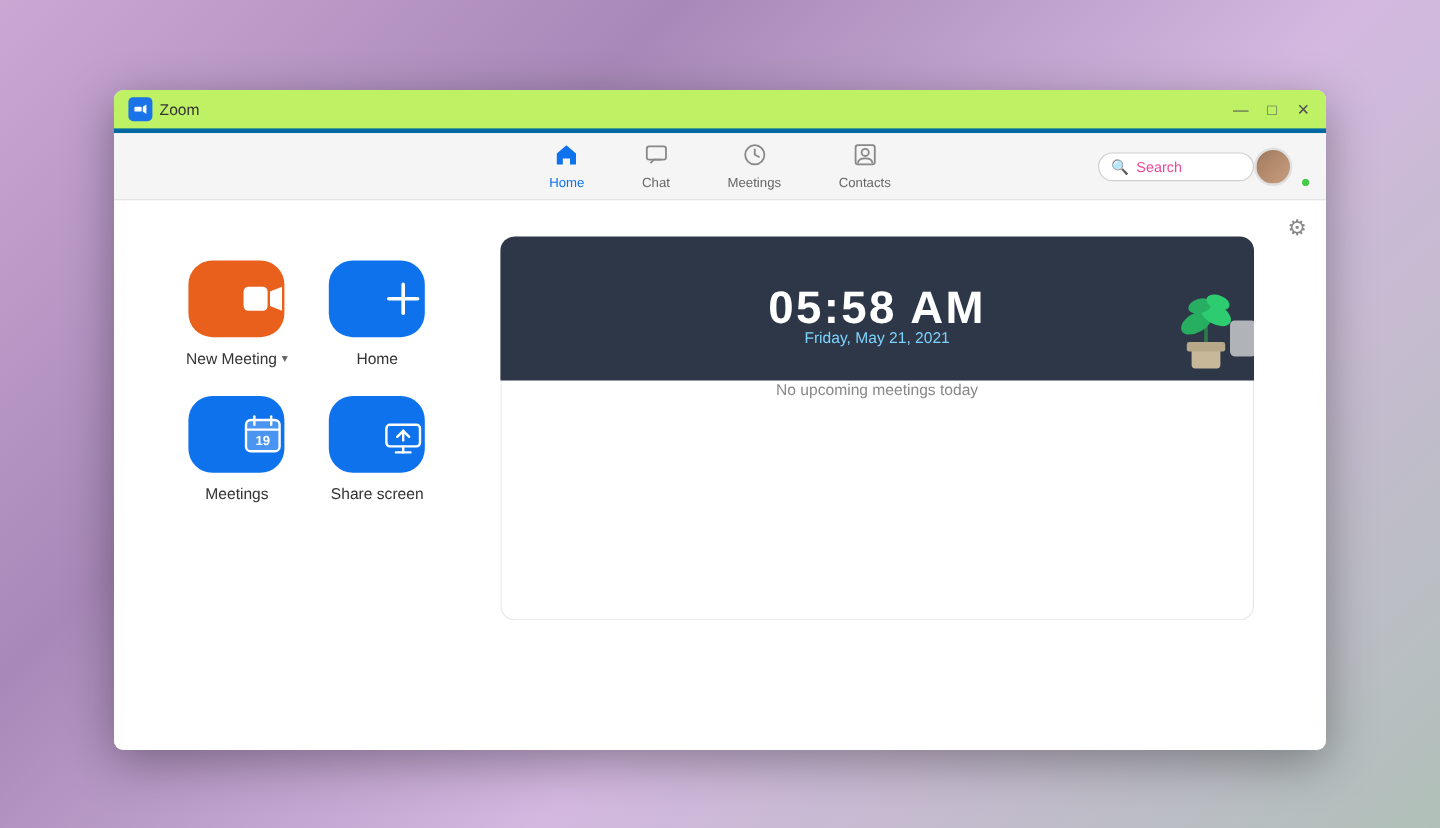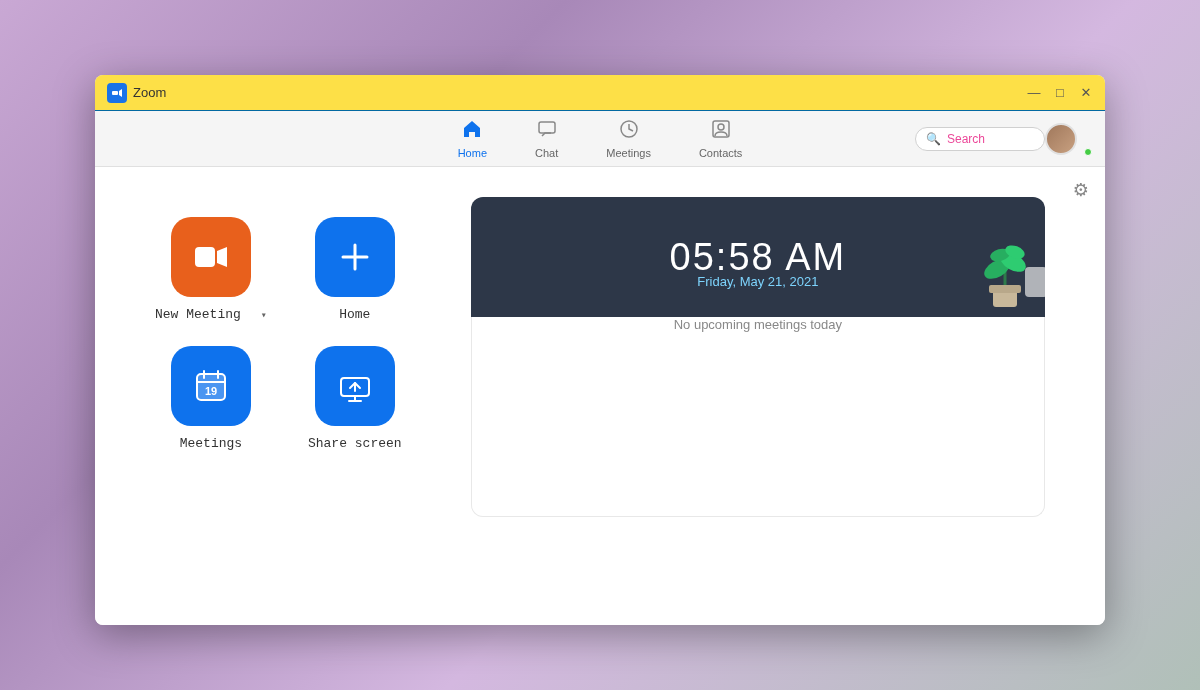--- a/index.html
+++ b/index.html
@@ -32,25 +32,25 @@
       box-shadow: 0 10px 40px rgba(0,0,0,0.35);
       z-index: 10;
       display: flex;
       flex-direction: column;
       overflow: hidden;
     }
 
     
     .title-bar {
       height: 36px;
-      background: #fde047;
+      background: #bef264;
       display: flex;
       align-items: center;
       padding: 0 12px;
-      border-bottom: 1px solid #0369a1;
+      border-bottom: 4px solid #0369a1;
       flex-shrink: 0;
     }
     .title-bar-logo {
       display: flex;
       align-items: center;
       gap: 6px;
     }
     .zoom-logo-icon {
       width: 20px;
       height: 20px;
@@ -209,39 +209,38 @@
     .action-item {
       display: flex;
       flex-direction: column;
       align-items: center;
       gap: 10px;
       cursor: pointer;
     }
 
     .action-btn {
       width: 80px;
-      height: 80px;
+      height: 64px;
       border-radius: 20px;
       display: flex;
       align-items: center;
-      justify-content: center;
+      justify-content: flex-end;
       font-size: 32px;
       color: white;
     }
 
     .action-btn.orange { background: #e8601c; }
     .action-btn.blue { background: #0e72ed; }
 
     .action-label {
       font-size: 13px;
       color: #333;
       display: flex;
       align-items: center;
-      gap: 20px;
-      font-family: Liberation Mono, monospace;
+      gap: 4px;
     }
     .dropdown-arrow {
       font-size: 10px;
       color: #666;
     }
 
     
     .calendar-panel {
       flex: 1;
       display: flex;
@@ -258,21 +257,21 @@
       display: flex;
       align-items: center;
       justify-content: center;
       position: relative;
       overflow: hidden;
     }
 
     .clock-time {
       font-size: 38px;
       color: white;
-      font-weight: 400;
+      font-weight: 700;
       letter-spacing: 2px;
       z-index: 1;
     }
     .clock-date {
       position: absolute;
       bottom: 28px;
       left: 50%;
       transform: translateX(-50%);
       font-size: 13px;
       color: #7dd3fc;

